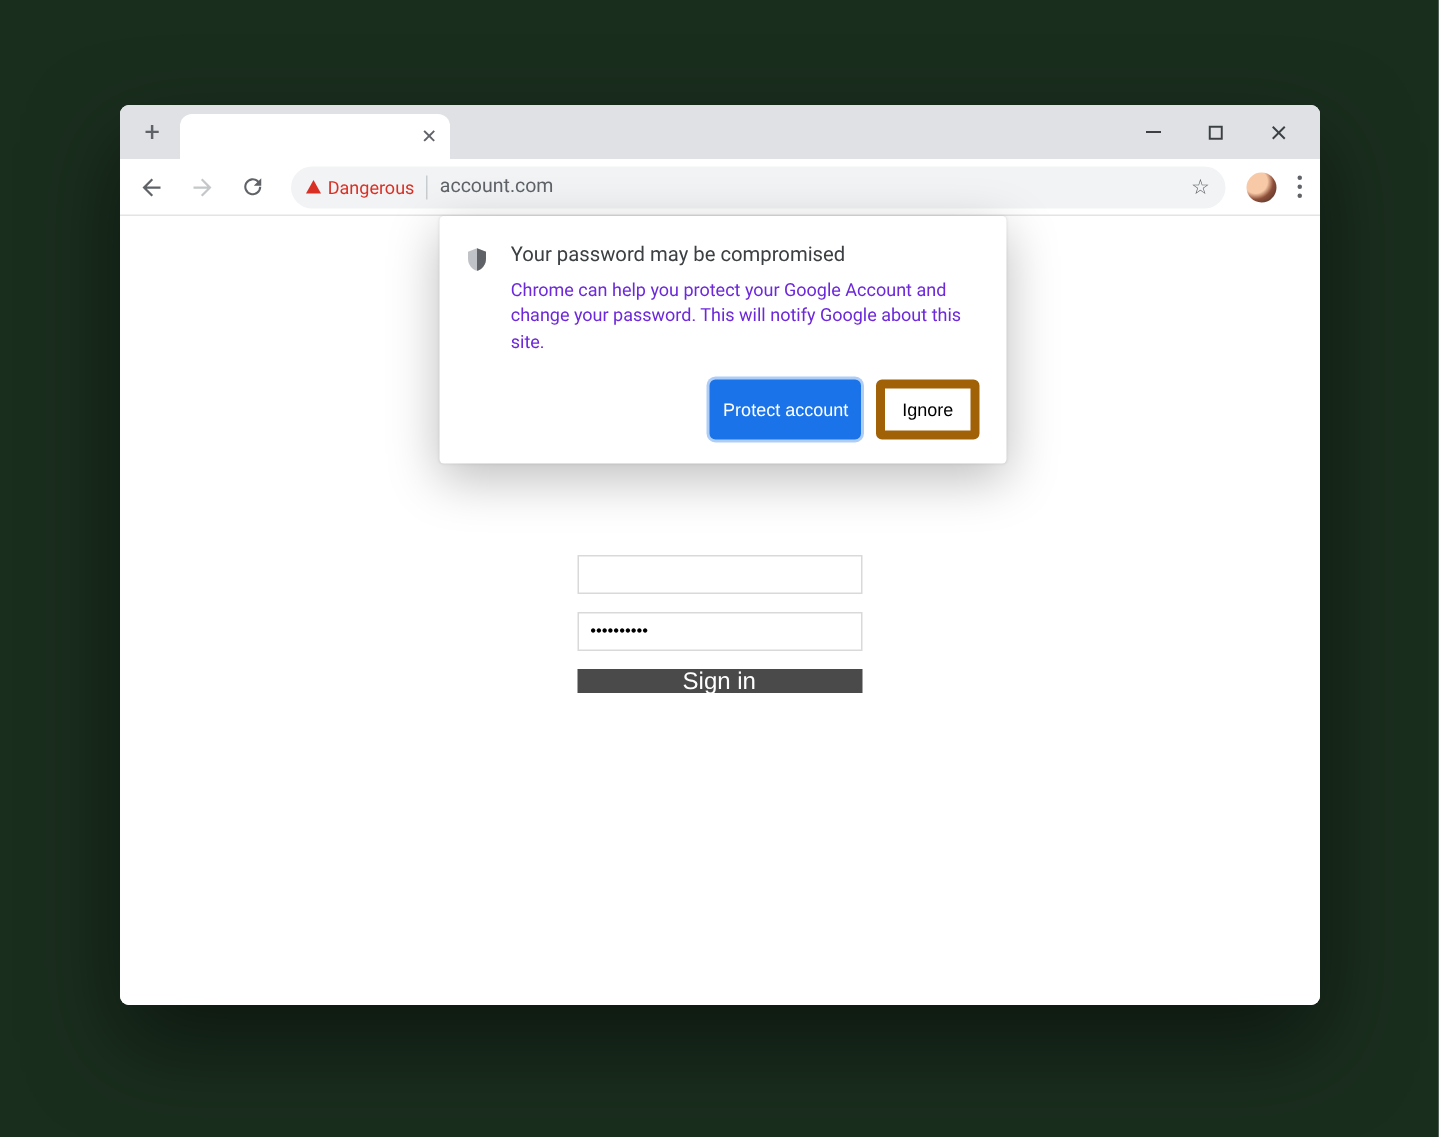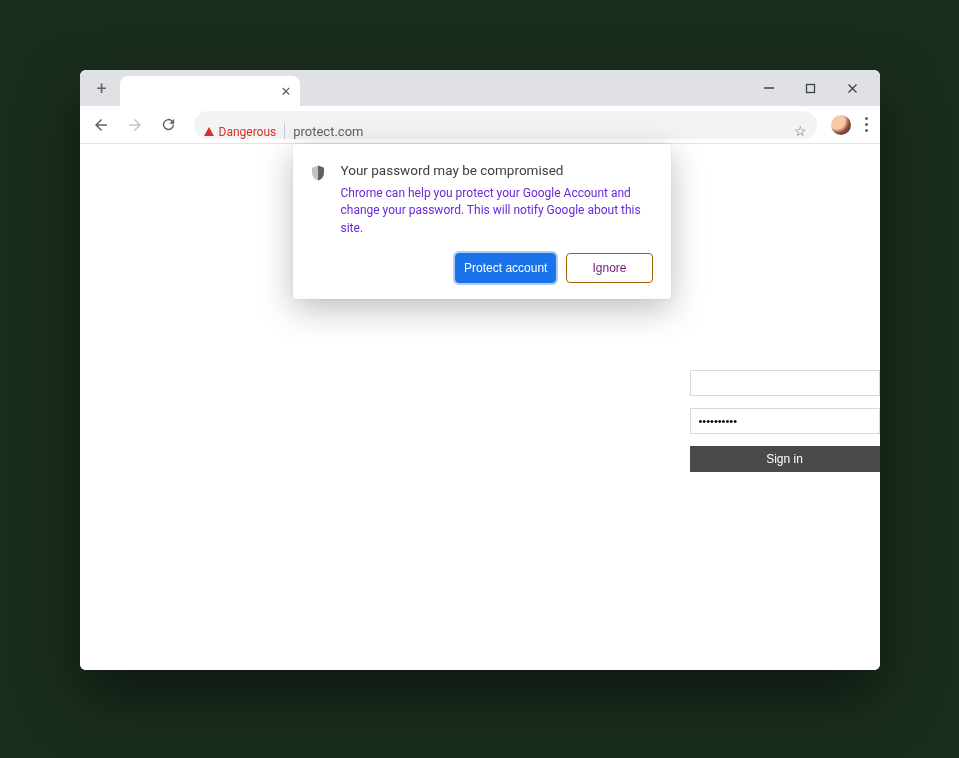--- a/index.html
+++ b/index.html
@@ -79,21 +79,21 @@
     display: flex; align-items: center; justify-content: center;
     color: #5f6368; border-radius: 50%;
   }
   .icon-btn.enabled { cursor: pointer; }
   .icon-btn.disabled { color: #c4c7c9; }
   .omnibox {
     flex: 1;
     background: #f1f3f4;
     border-radius: 16px;
     height: 28px;
-    display: flex; align-items: flex-end;
+    display: flex; align-items: center;
     padding: 0 10px;
     margin: 0 6px;
     font-size: 13px;
     gap: 8px;
     position: relative;
   }
   .dangerous-chip {
     display: flex; align-items: center; gap: 5px;
     color: #d93025; font-size: 12px;
   }
@@ -121,41 +121,41 @@
   }
   .kebab {
     display:flex; flex-direction:column; gap:3px;
     padding:0 6px; cursor:pointer;
   }
   .kebab span { width:3px;height:3px;background:#5f6368;border-radius:50%; }
 
   
   .content {
     flex:1; background:#fff; position:relative;
-    display:flex; justify-content:flex-end;
+    display:flex; justify-content:center;
   }
   .login-form {
     margin-top: 226px;
     width: 190px;
     display:flex; flex-direction:column; gap:12px;
   }
   .login-form input {
     height:26px;
     border:1px solid #d9d9d9;
     padding: 0 8px;
     font-size:11px;
     background:#fff;
     outline:none;
   }
   .login-form button {
-    height:26px;
+    height:16px;
     background:#4a4a4a;
     color:#fff;
     border:none;
-    font-size:12px;
+    font-size:16px;
     cursor:pointer;
   }
 
   
   .popup {
     position:absolute;
     top: 0px;
     left: 213px;
     width: 378px;
     background:#fff;
@@ -181,23 +181,23 @@
   }
   .btn-primary {
     background:#1a73e8; color:#fff;
     border:1px solid #1a73e8;
     padding:7px 8px;
     font-size:12px; border-radius:4px;
     cursor:pointer;
     box-shadow: 0 0 0 2px rgba(26,115,232,0.35);
   }
   .btn-secondary {
-    background:#fff; color:#701a75;
-    border:1px solid #a16207;
-    padding:7px 25px;
+    background:#fff; color:#000000;
+    border:6px solid #a16207;
+    padding:7px 11px;
     font-size:12px; border-radius:4px;
     cursor:pointer;
   }
 </style>
 </head>
 <body>
 
 <div class="window">
 
   <div class="titlebar">
@@ -243,21 +243,21 @@
           <path d="M17.65 6.35A8 8 0 1 0 20 12h-2a6 6 0 1 1-1.76-4.24L13 11h7V4l-2.35 2.35z" fill="#5f6368"></path>
         </svg>
     </div>
 
     <div class="omnibox">
       <div class="dangerous-chip">
         <span class="tri"></span>
         <span>Dangerous</span>
       </div>
       <div class="divider"></div>
-      <span class="url">protect.com</span>
+      <span class="url">account.com</span>
       <span class="star">☆</span>
     </div>
 
     <div class="avatar"></div>
     <div class="kebab">
       <span></span>
       <span></span>
       <span></span>
     </div>
   </div>

